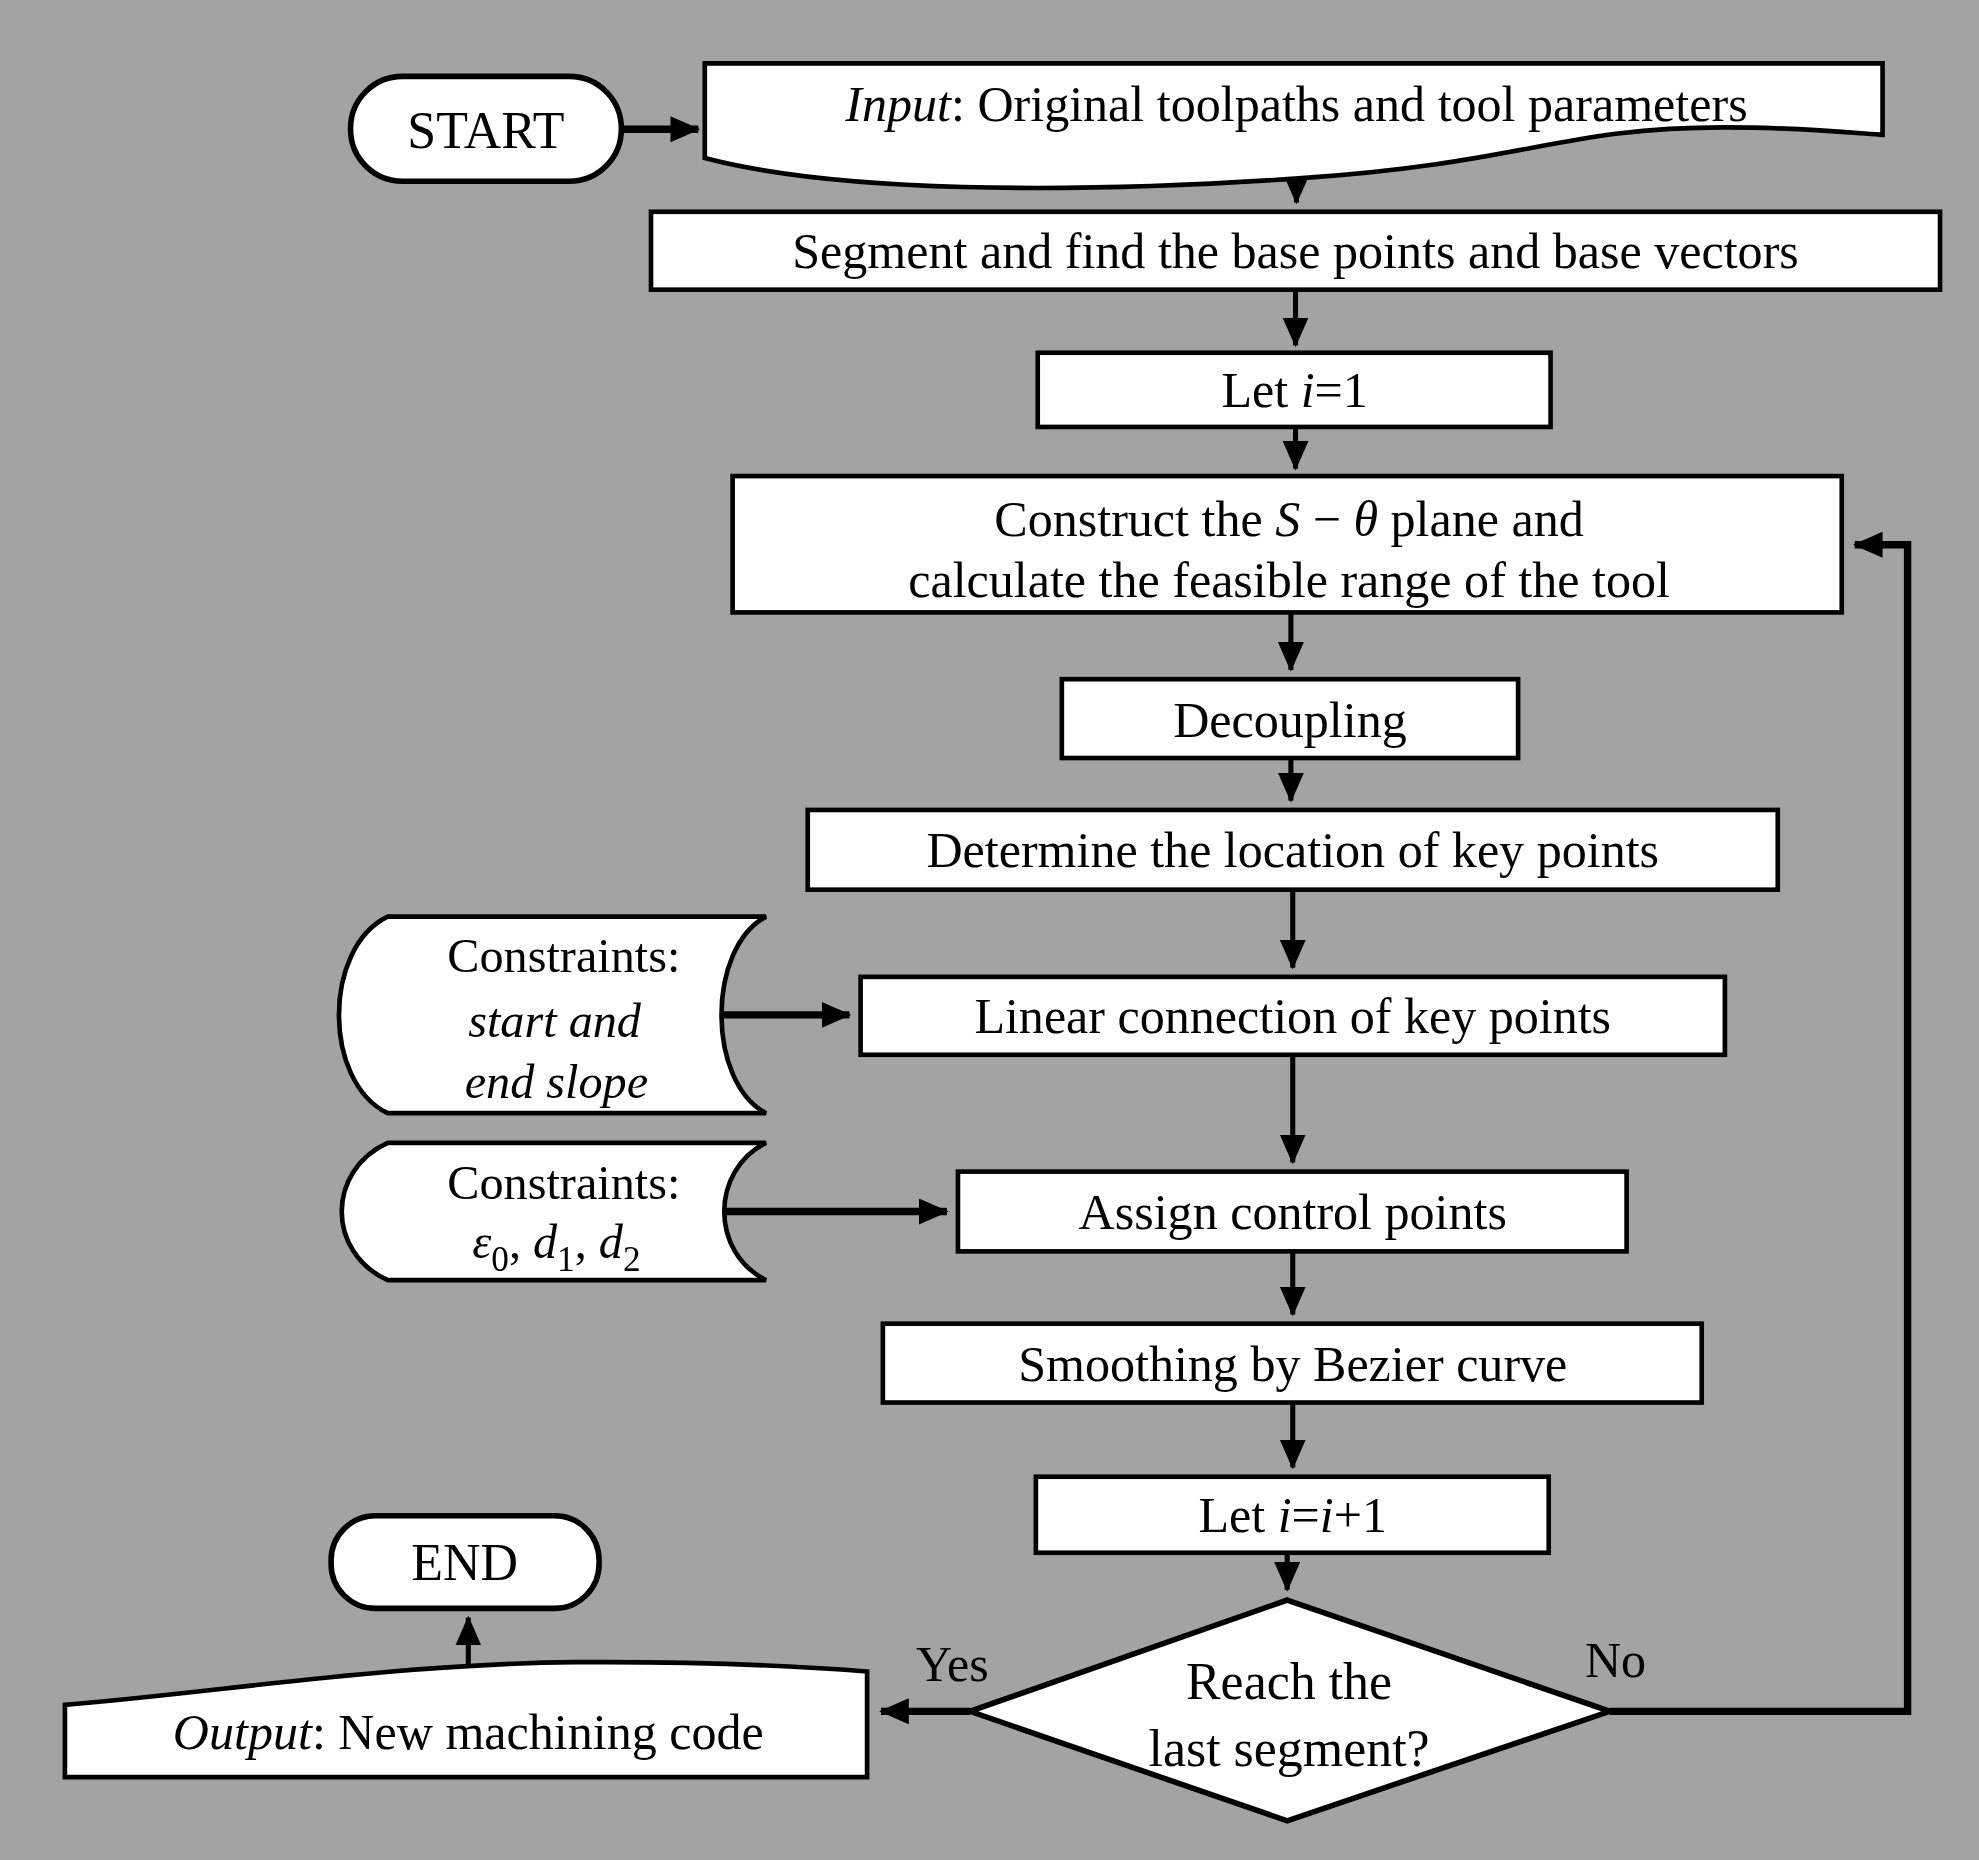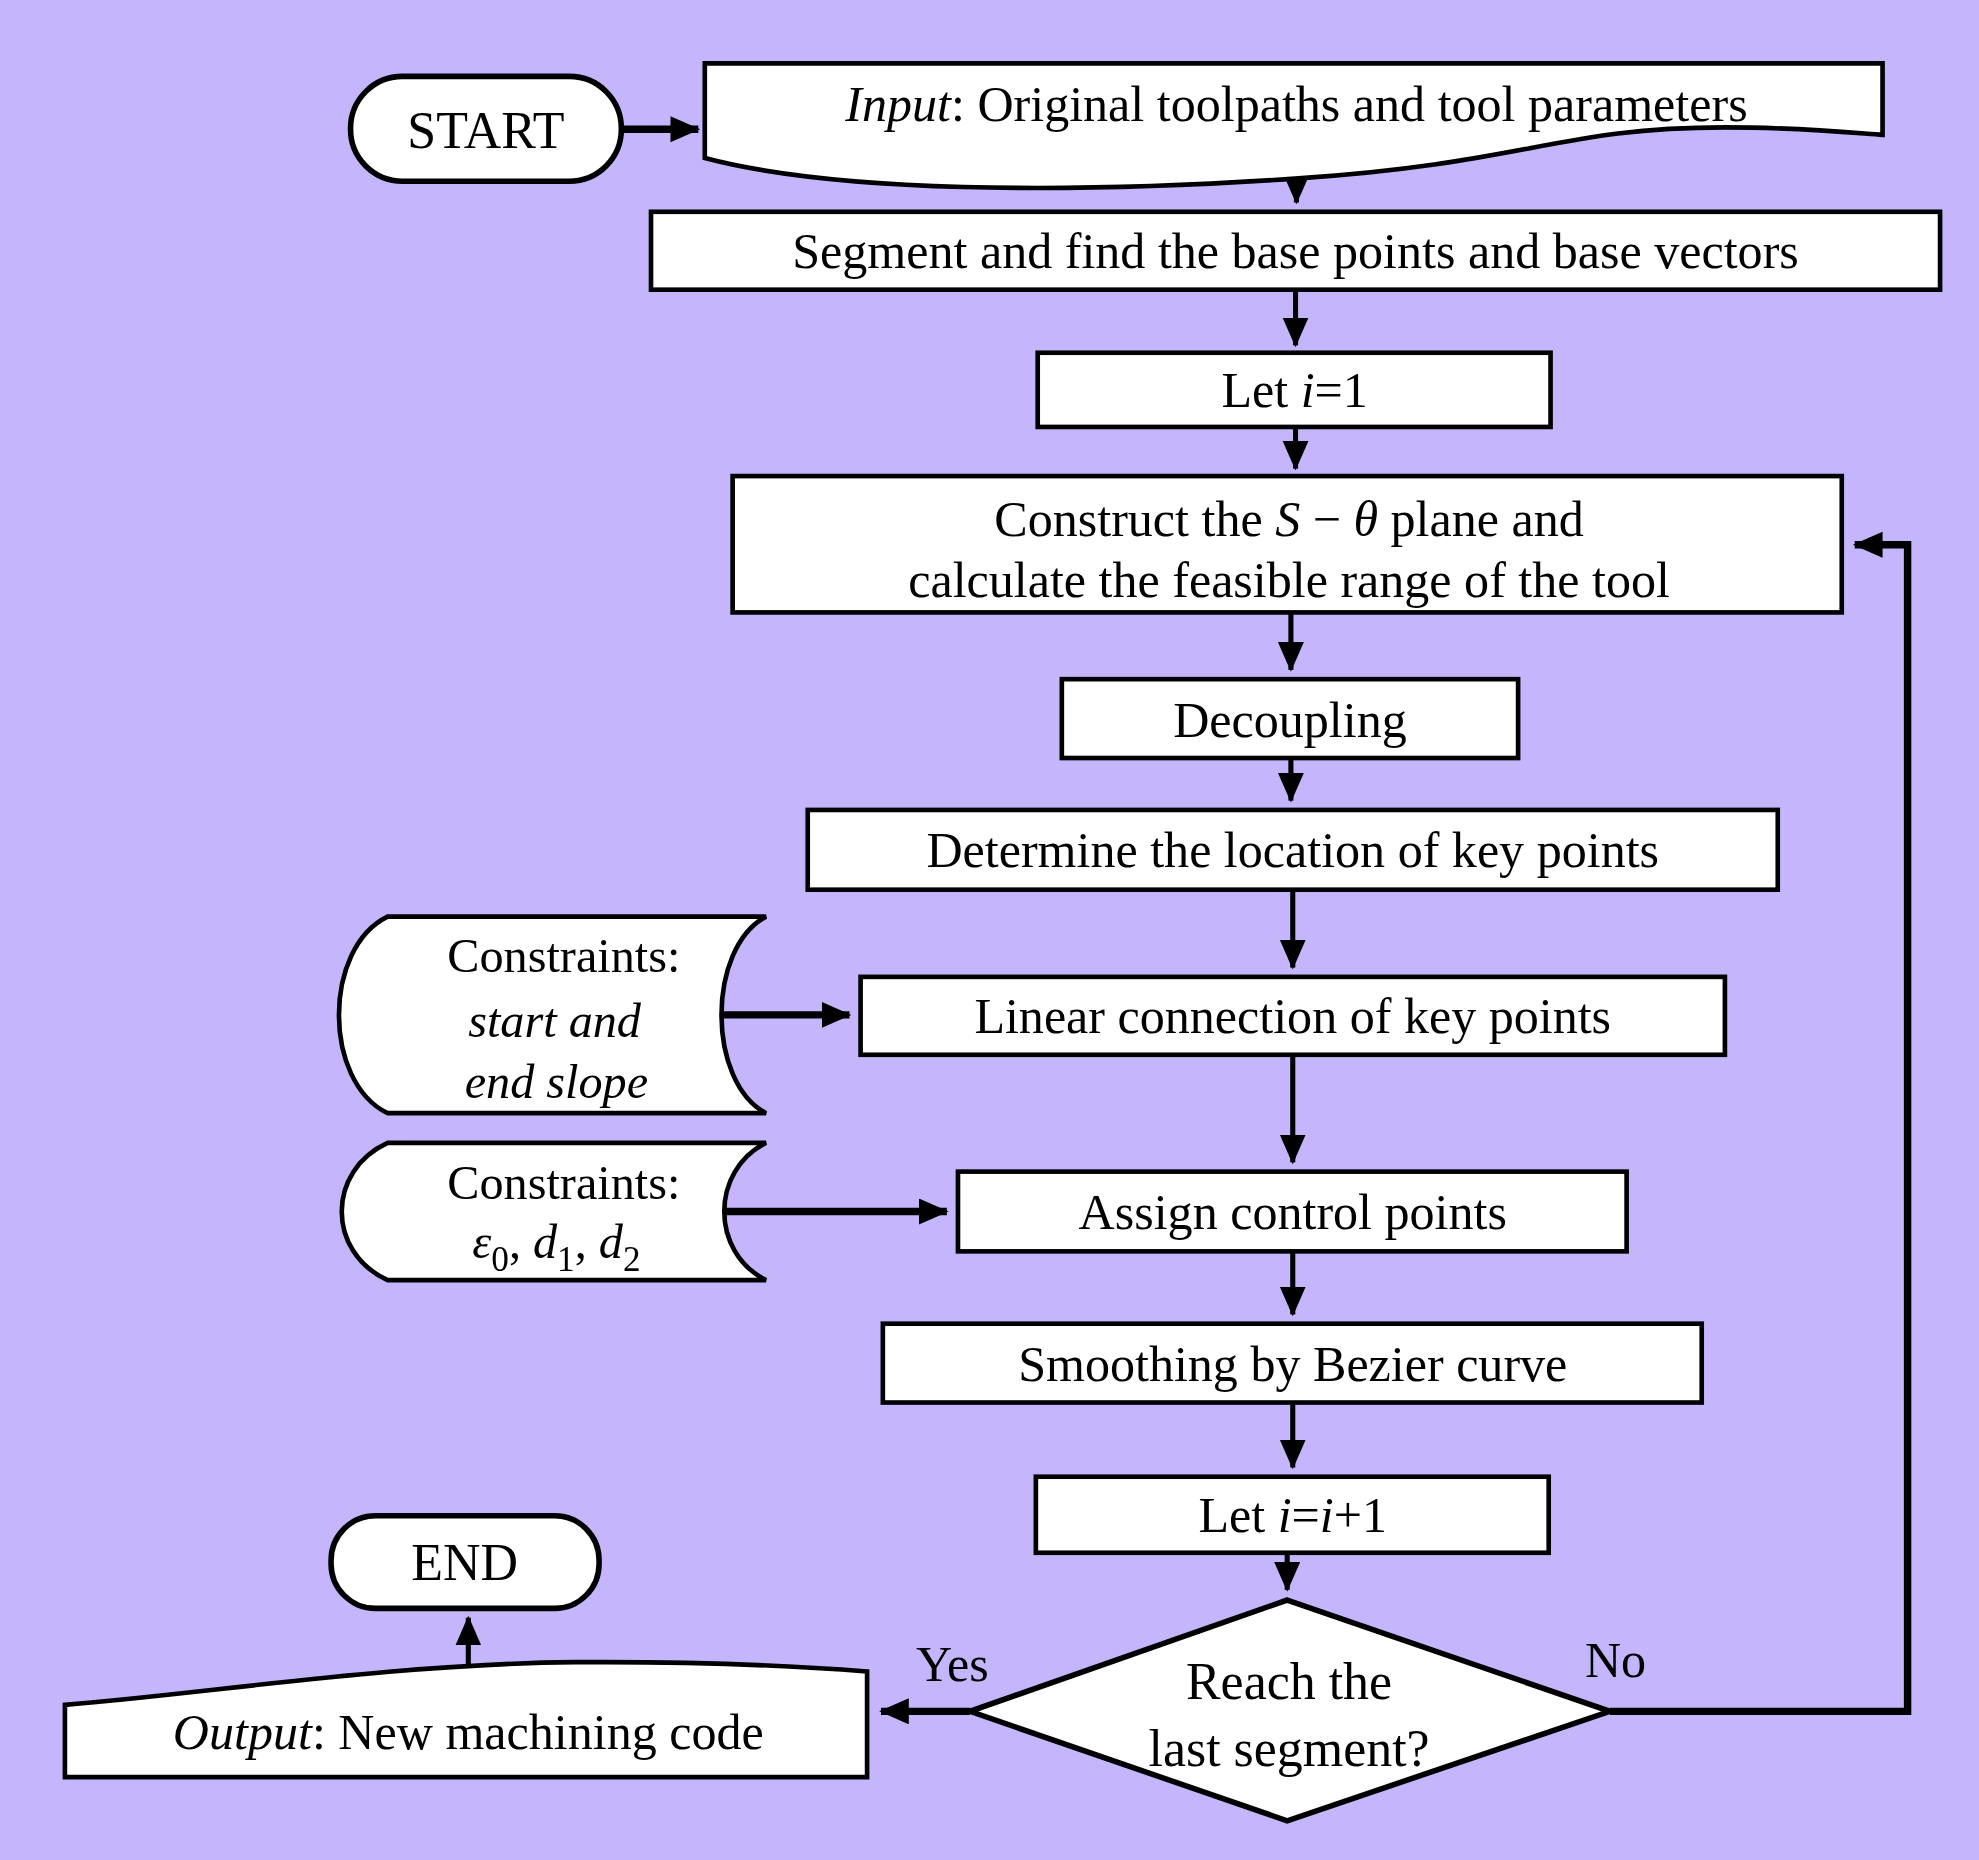--- a/index.html
+++ b/index.html
@@ -1,19 +1,19 @@
 <!DOCTYPE html>
 <html style="font-size:15px"><head>
 <meta charset="utf-8">
 <style>
   html, body { margin: 0; padding: 0; background: #ffffff; }
   .canvas-wrap {
     width: 1979px;
     height: 1861px;
-    background: #c4b5fd;
+    background: #a3a3a3;
     position: relative;
   }
   svg { display: block; }
   svg text {
     font-family: "Liberation Serif", "DejaVu Serif", serif;
     fill: #000000;
     text-anchor: middle;
   }
   .shape {
     fill: #ffffff;

